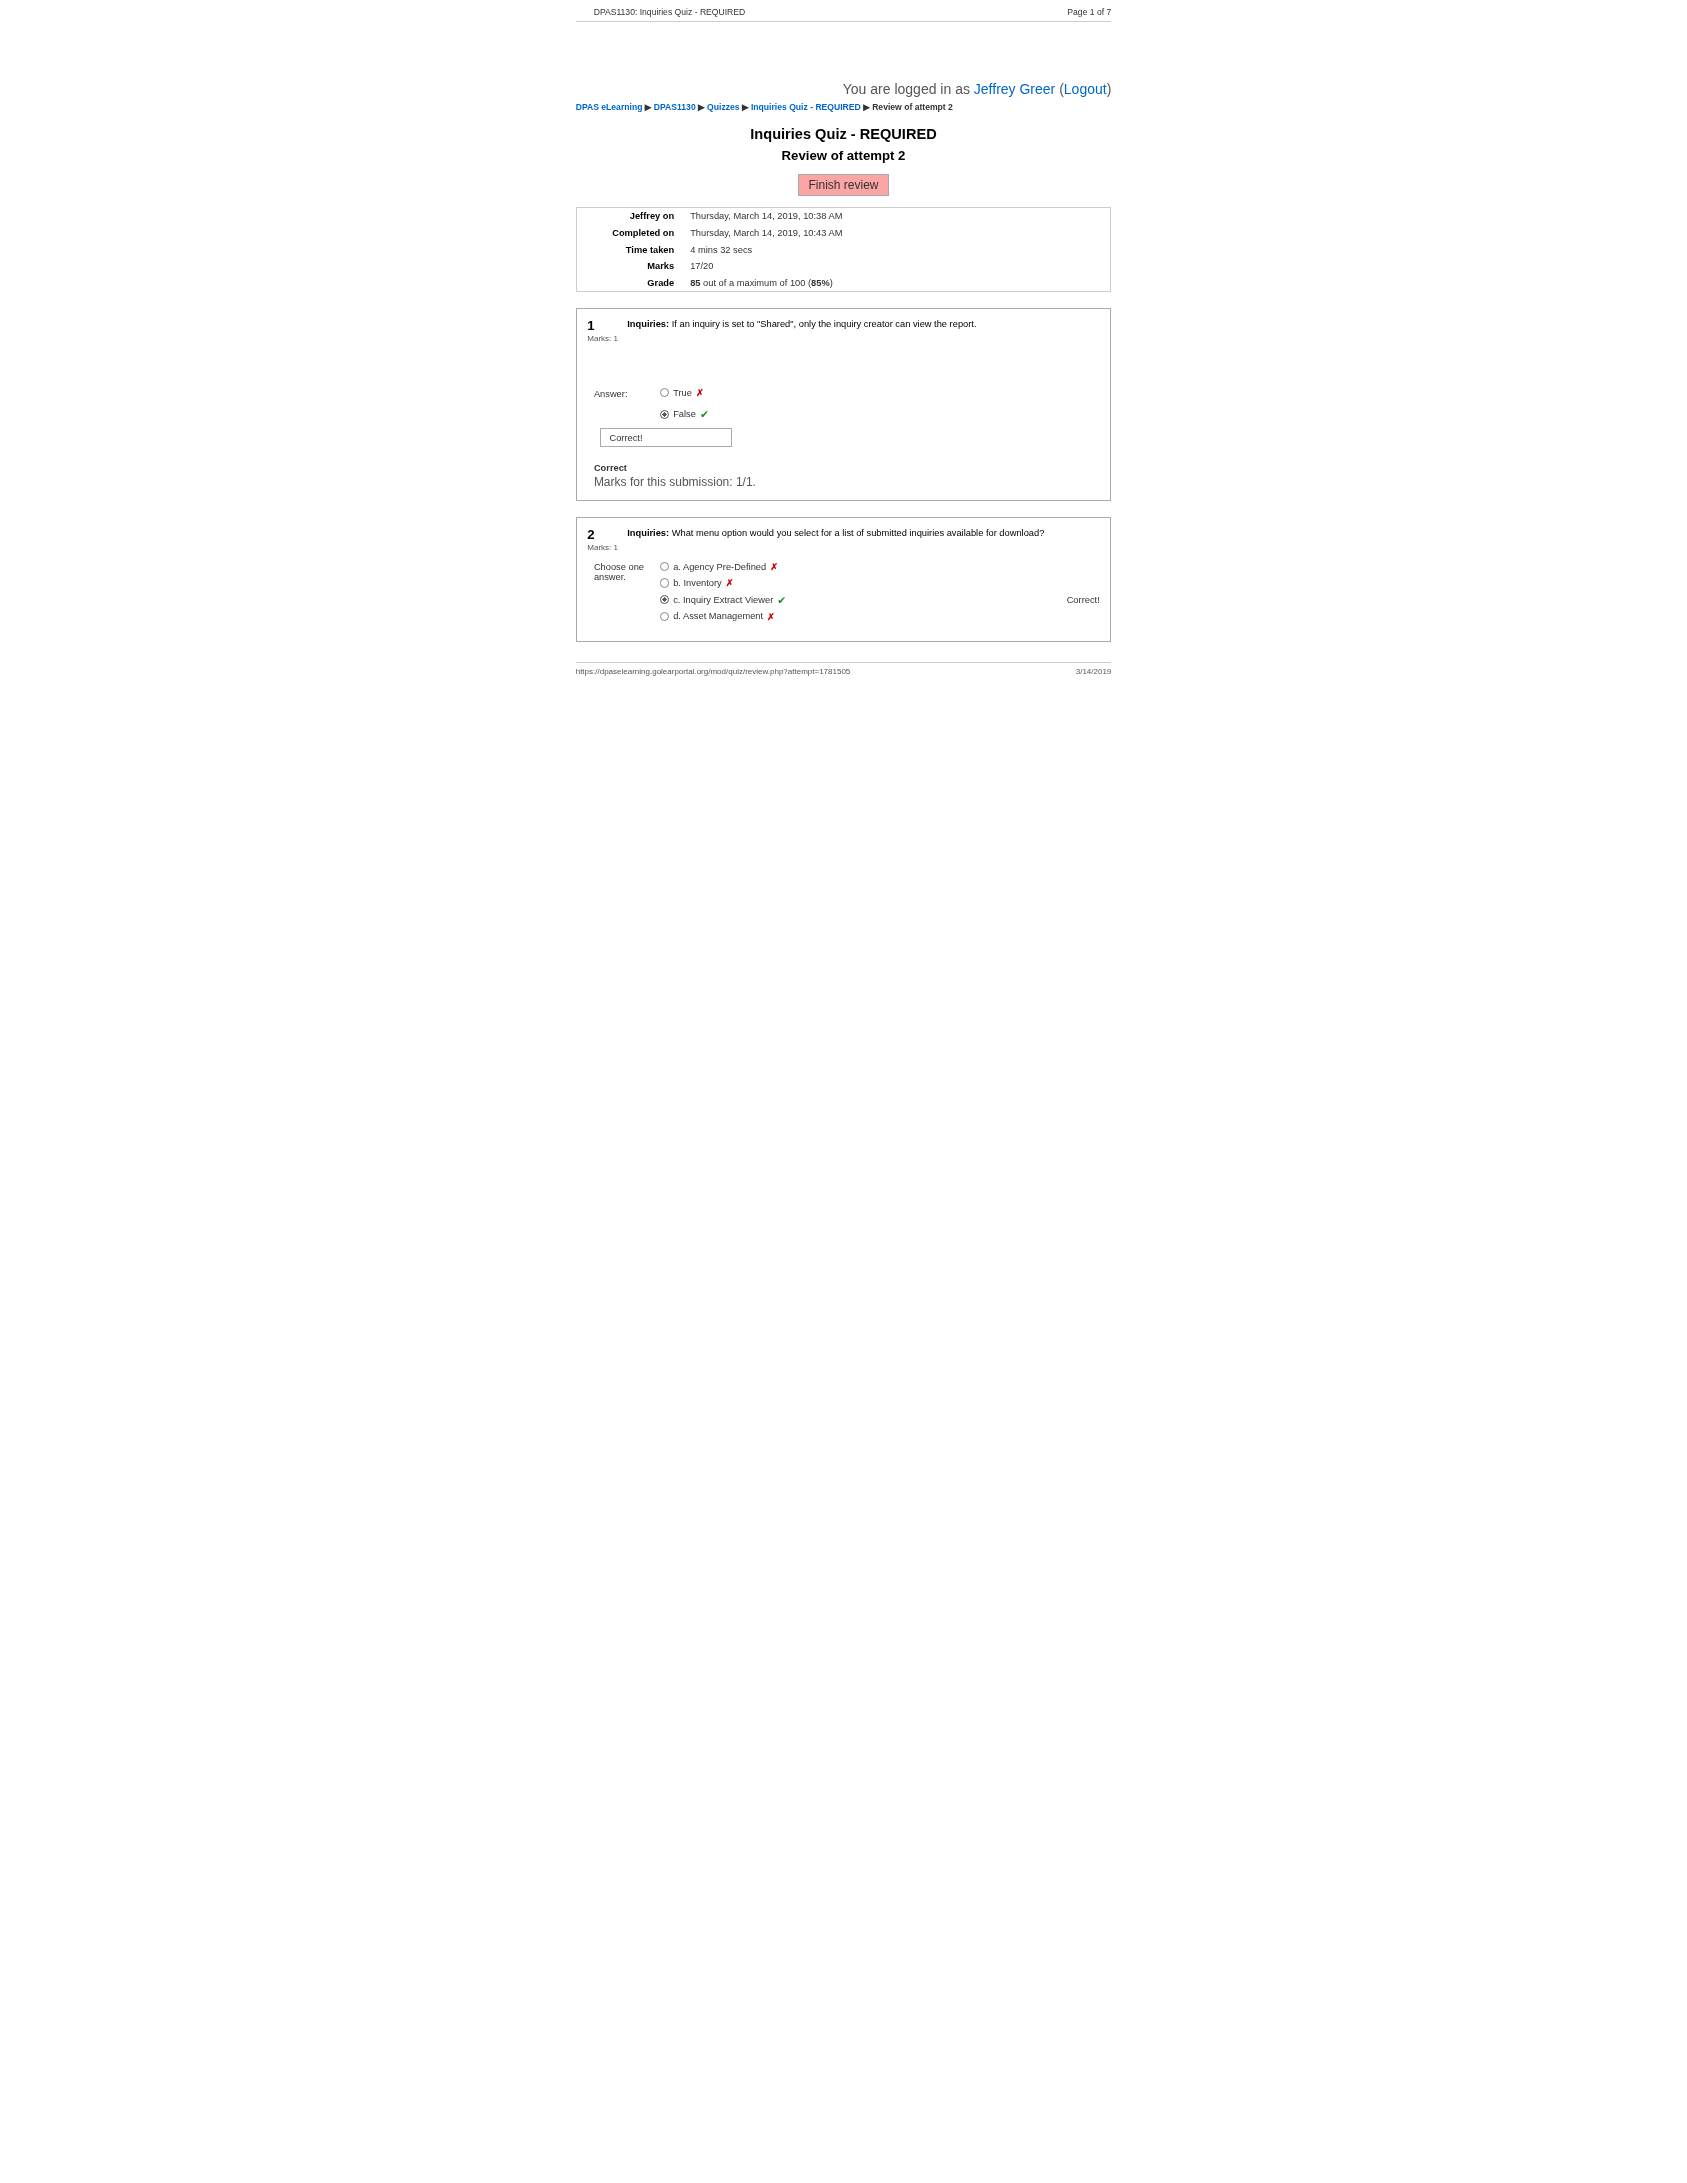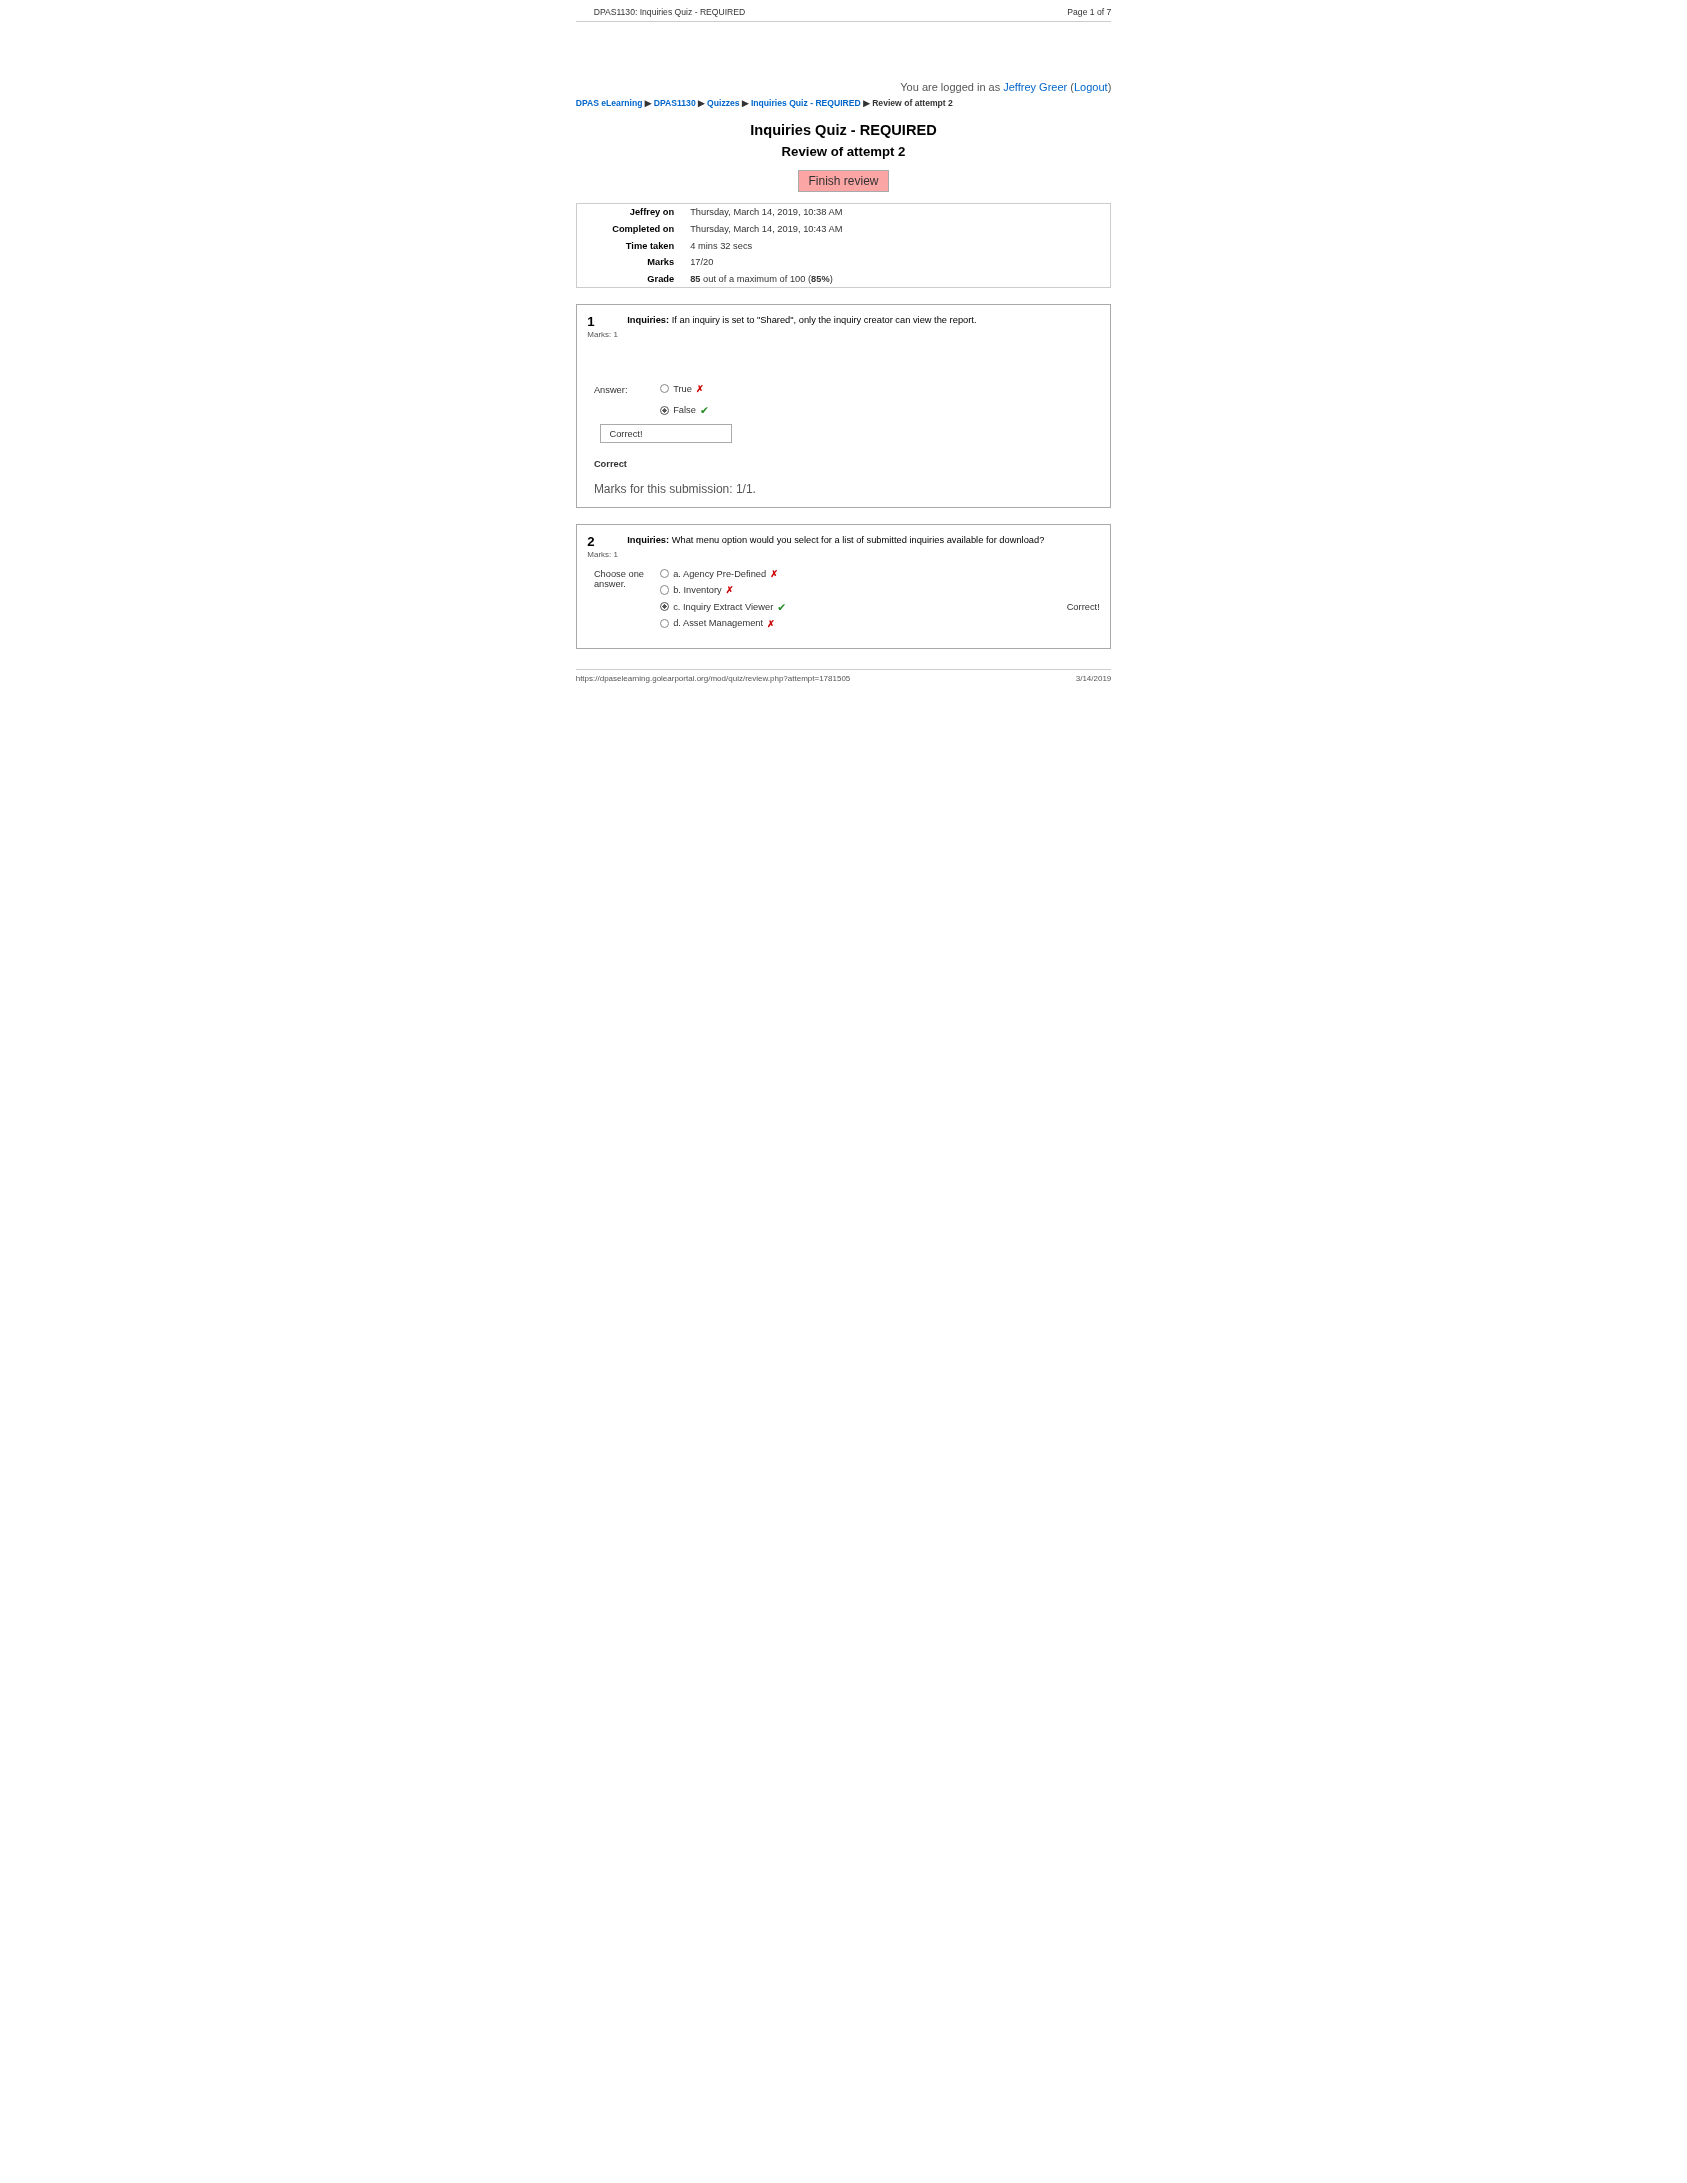--- a/index.html
+++ b/index.html
@@ -37,21 +37,21 @@
       font-size: 8.6px;
       color: #333;
     }
 
     .top-spacer {
       height: 53px;
     }
 
     .login-info {
       text-align: right;
-      font-size: 11px;
+      font-size: 14px;
       color: #555;
       margin-bottom: 5.3px;
     }
 
     .login-info a {
       color: #0066cc;
       text-decoration: none;
     }
 
     .breadcrumb {
@@ -226,21 +226,21 @@
       min-width: 132px;
     }
 
     .result-section {
       margin-left: 6.6px;
     }
 
     .result-label {
       font-weight: bold;
       font-size: 9.3px;
-      margin-bottom: 13px;
+      margin-bottom: 2px;
     }
 
     .result-detail {
       font-size: 12px;
       color: #555;
     }
 
     .choose-answer-section {
       display: flex;
       align-items: flex-start;

